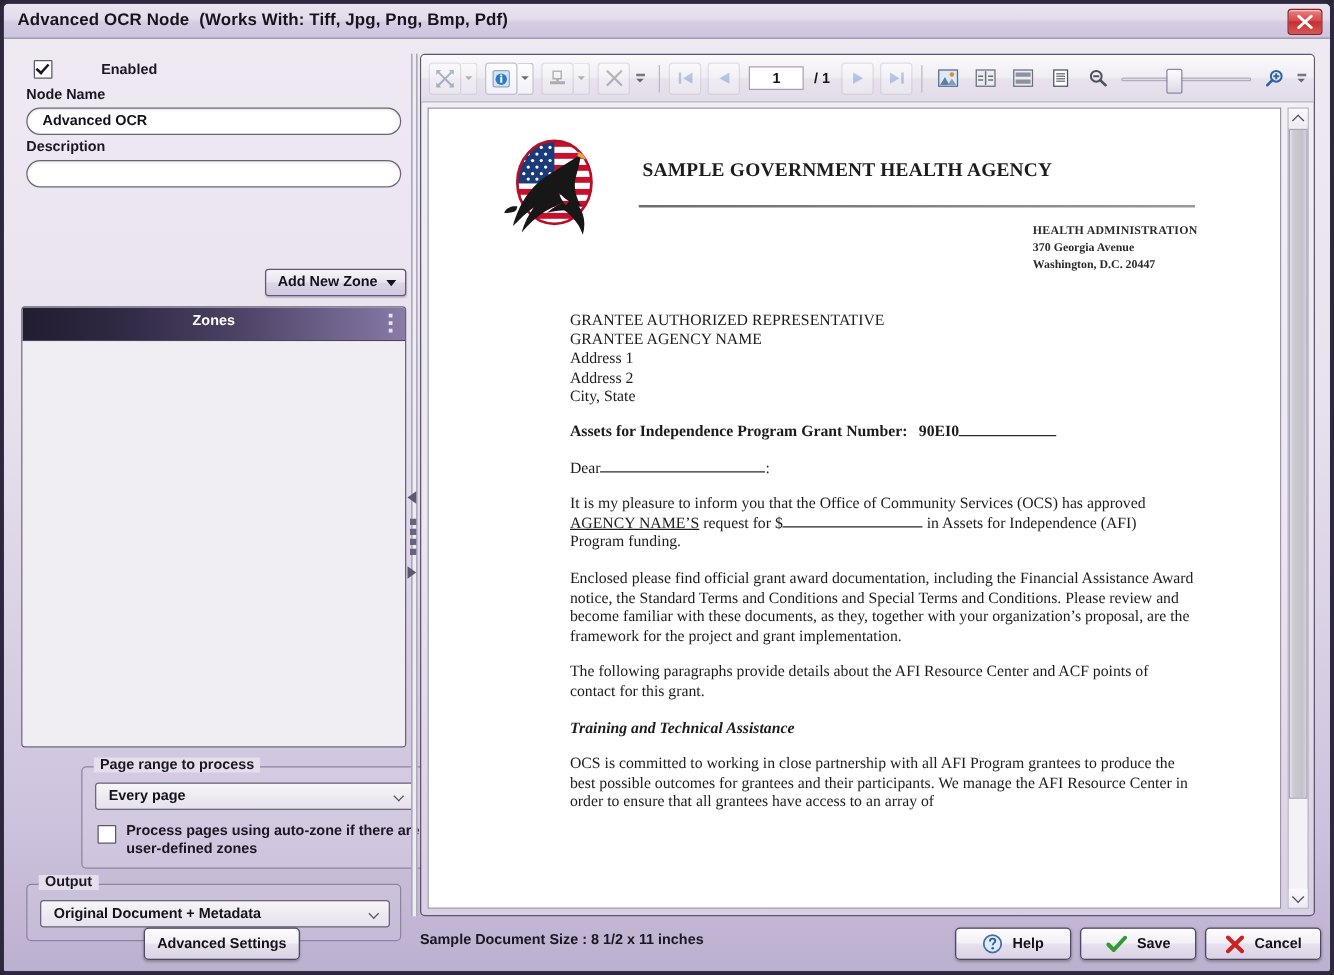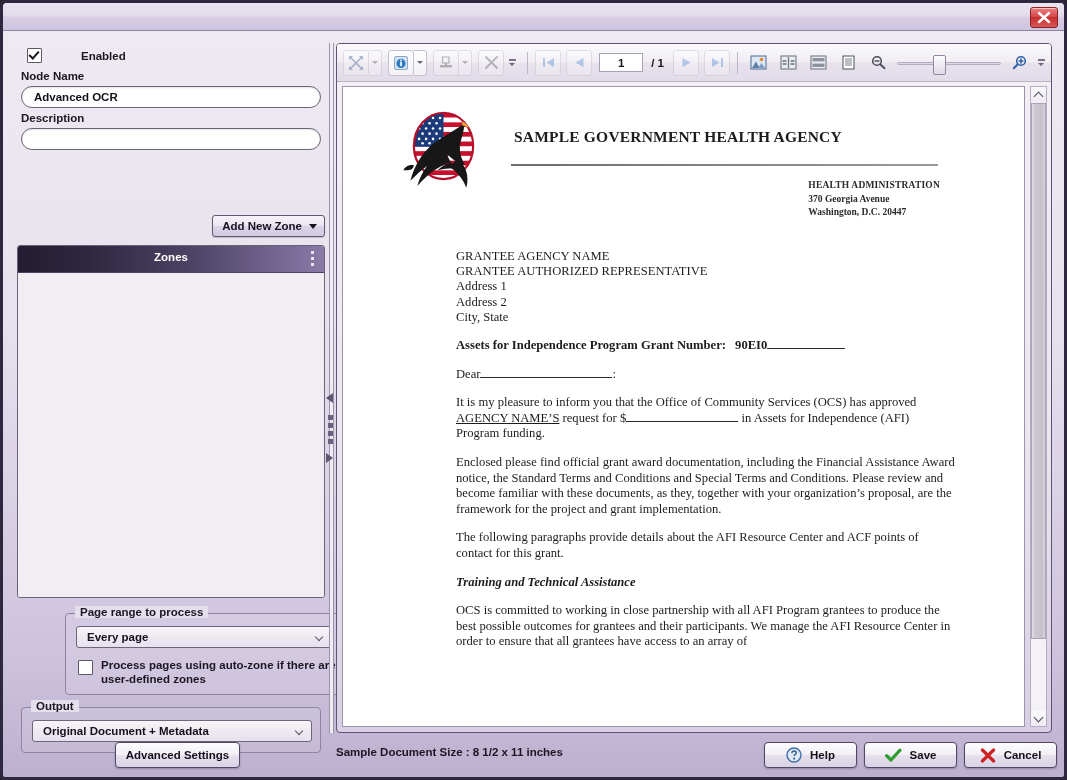--- a/index.html
+++ b/index.html
@@ -375,21 +375,21 @@
     background: linear-gradient(to right, #e3e0e6 0%, #cdcad2 20%, #c4c1ca 75%, #d6d3dc 100%);
     border: 1px solid #aba3b9;
     box-sizing: border-box;
     cursor: grab;
   }
 
   
   #doc {
     position: absolute; left: 0; top: 0;
     width: 100%;
-    padding: 20px 58px 0 38px;
+    padding: 20px 40px 0 38px;
     box-sizing: border-box;
     font-family: "Liberation Serif", serif;
     color: #1c1c1c;
   }
   #doc-head { position: relative; height: 90px; }
   #eagle {
     position: absolute; left: 22px; top: 4px;
     width: 88px; height: 82px;
   }
   #agency-title {
@@ -449,20 +449,23 @@
     font-size: 11.5px; font-weight: bold; color: #1b1622;
     white-space: nowrap;
   }
 </style>
 </head>
 <body>
 
 <div id="window">
 
   <div id="titlebar">
+    <div id="title-text">
+      <span>Advanced OCR Node</span><span id="title-suffix">(Works With: Tiff, Jpg, Png, Bmp, Pdf)</span>
+    </div>
     <div id="close-btn">
       <svg width="16" height="13" viewBox="0 0 16 13">
         <path d="M3 2 L13 11 M13 2 L3 11" stroke="#ffffff" stroke-width="2.4" stroke-linecap="round" fill="none"></path>
       </svg>
     </div>
   </div>
 
   <div id="client">
 
     <div id="left-panel">
@@ -737,22 +740,22 @@
             <div id="head-addr">
               <div class="l1">HEALTH ADMINISTRATION</div>
               <div>370 Georgia Avenue</div>
               <div>Washington, D.C. 20447</div>
             </div>
           </div>
 
           <div class="gap" style="height:52px"></div>
 
           <div class="doc-block tight">
+            <div>GRANTEE AUTHORIZED REPRESENTATIVE</div>
             <div>GRANTEE AGENCY NAME</div>
-            <div>GRANTEE AUTHORIZED REPRESENTATIVE</div>
             <div>Address 1</div>
             <div>Address 2</div>
             <div>City, State</div>
           </div>
 
           <div class="gap"></div>
 
           <div class="doc-block bold">
             <span>Assets for Independence Program Grant Number:</span>
             <span style="padding-left:6px">90EI0</span><span class="blank-s"></span>

